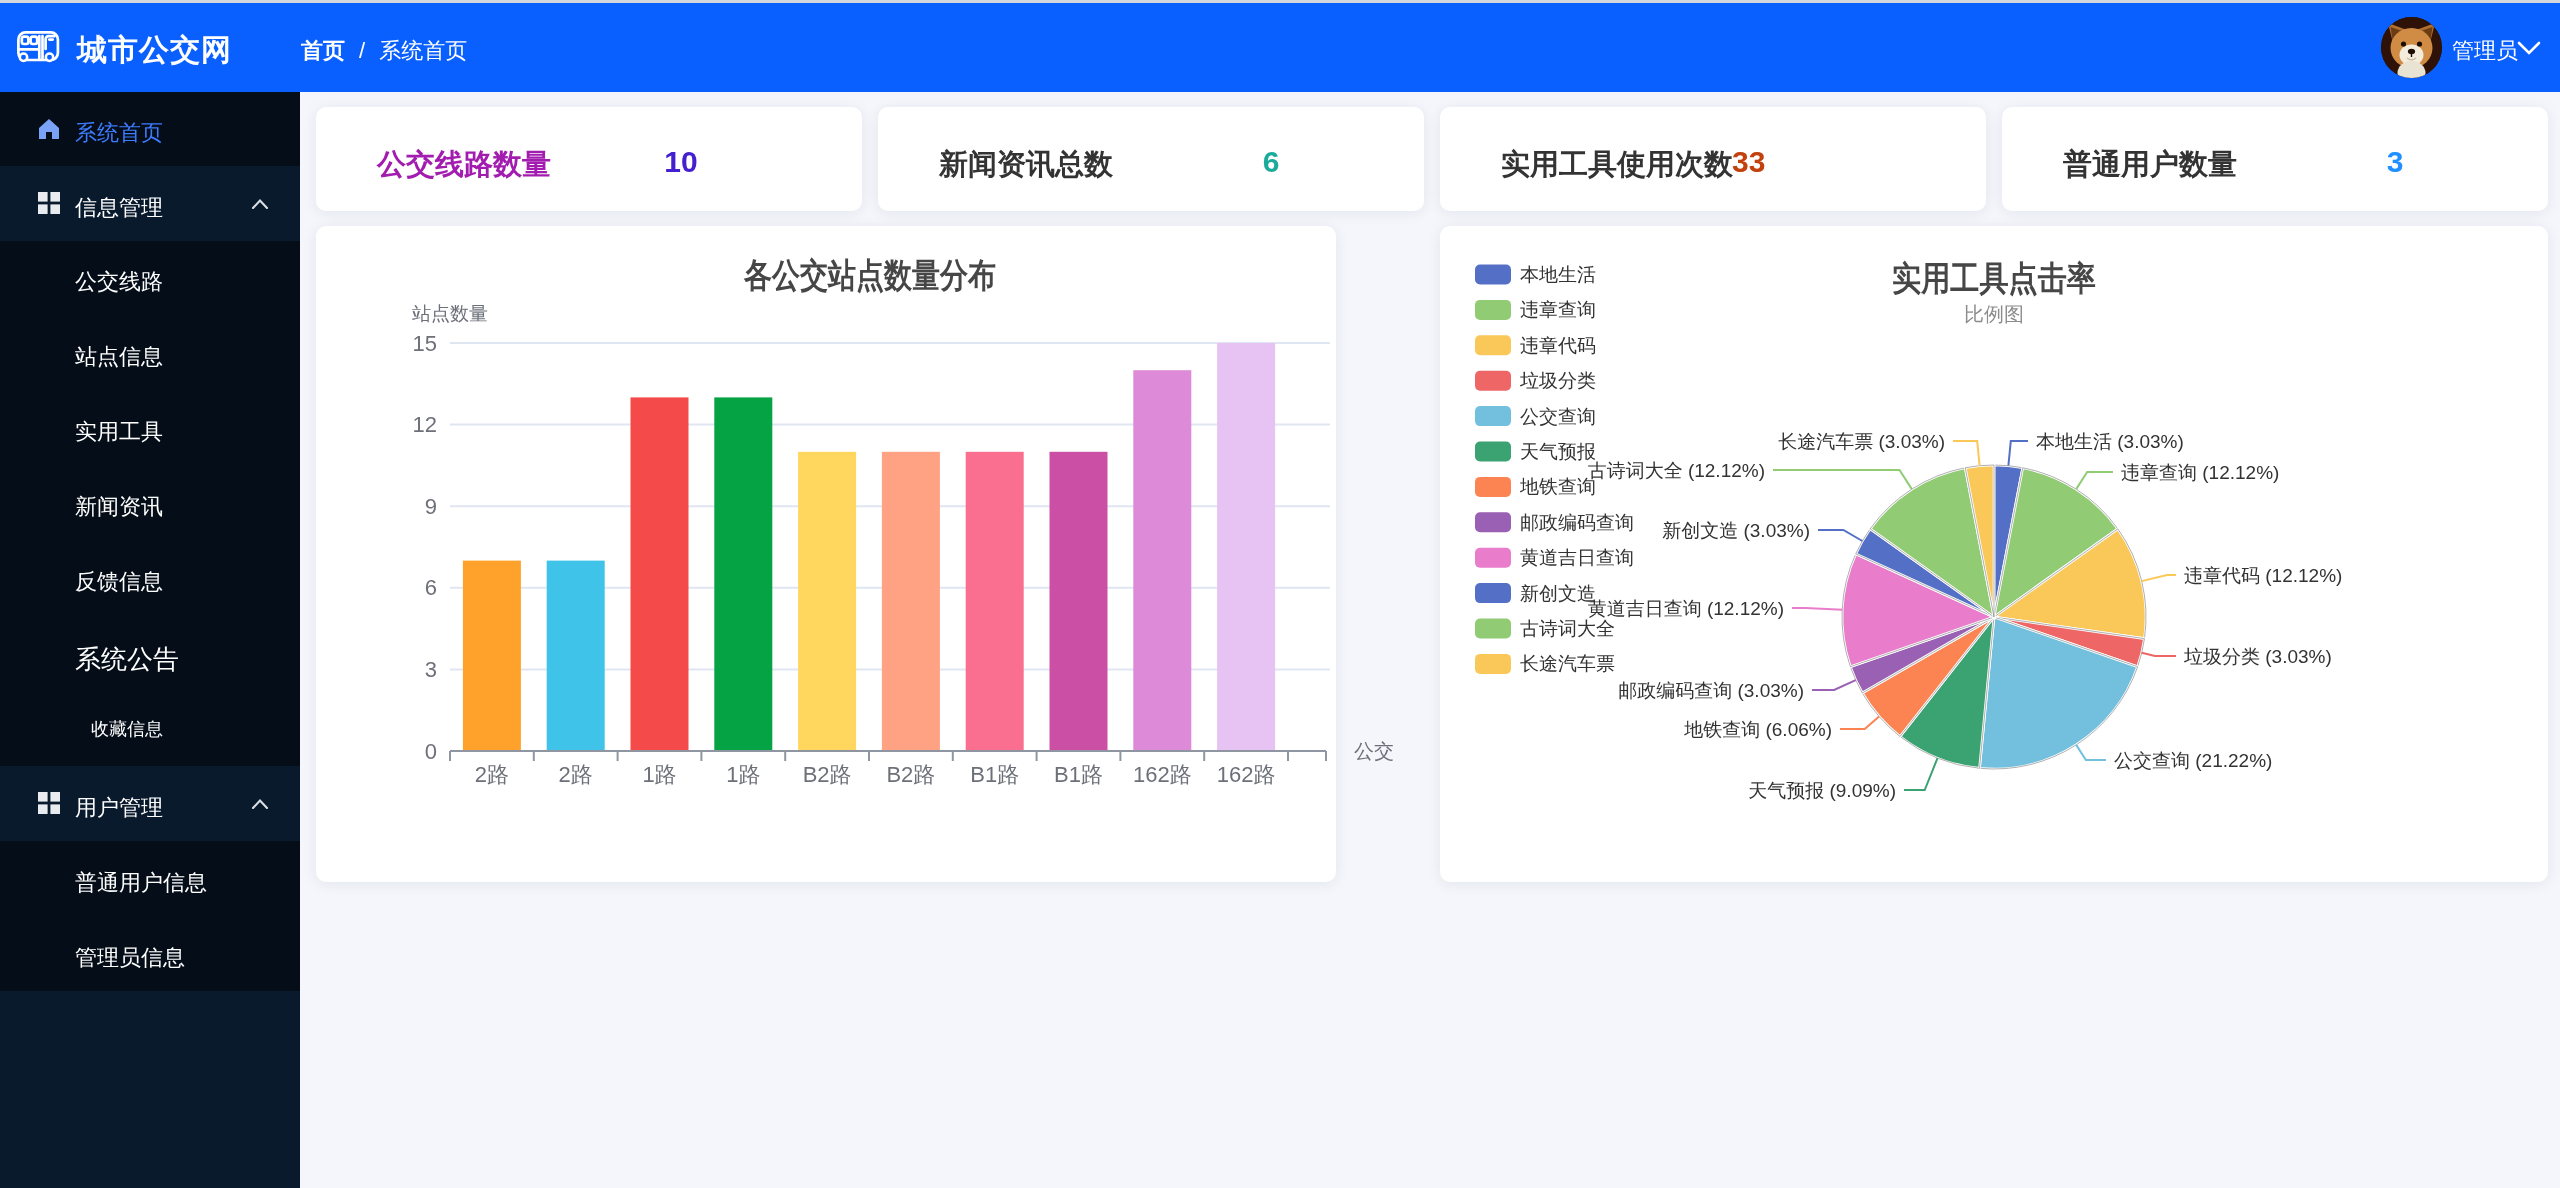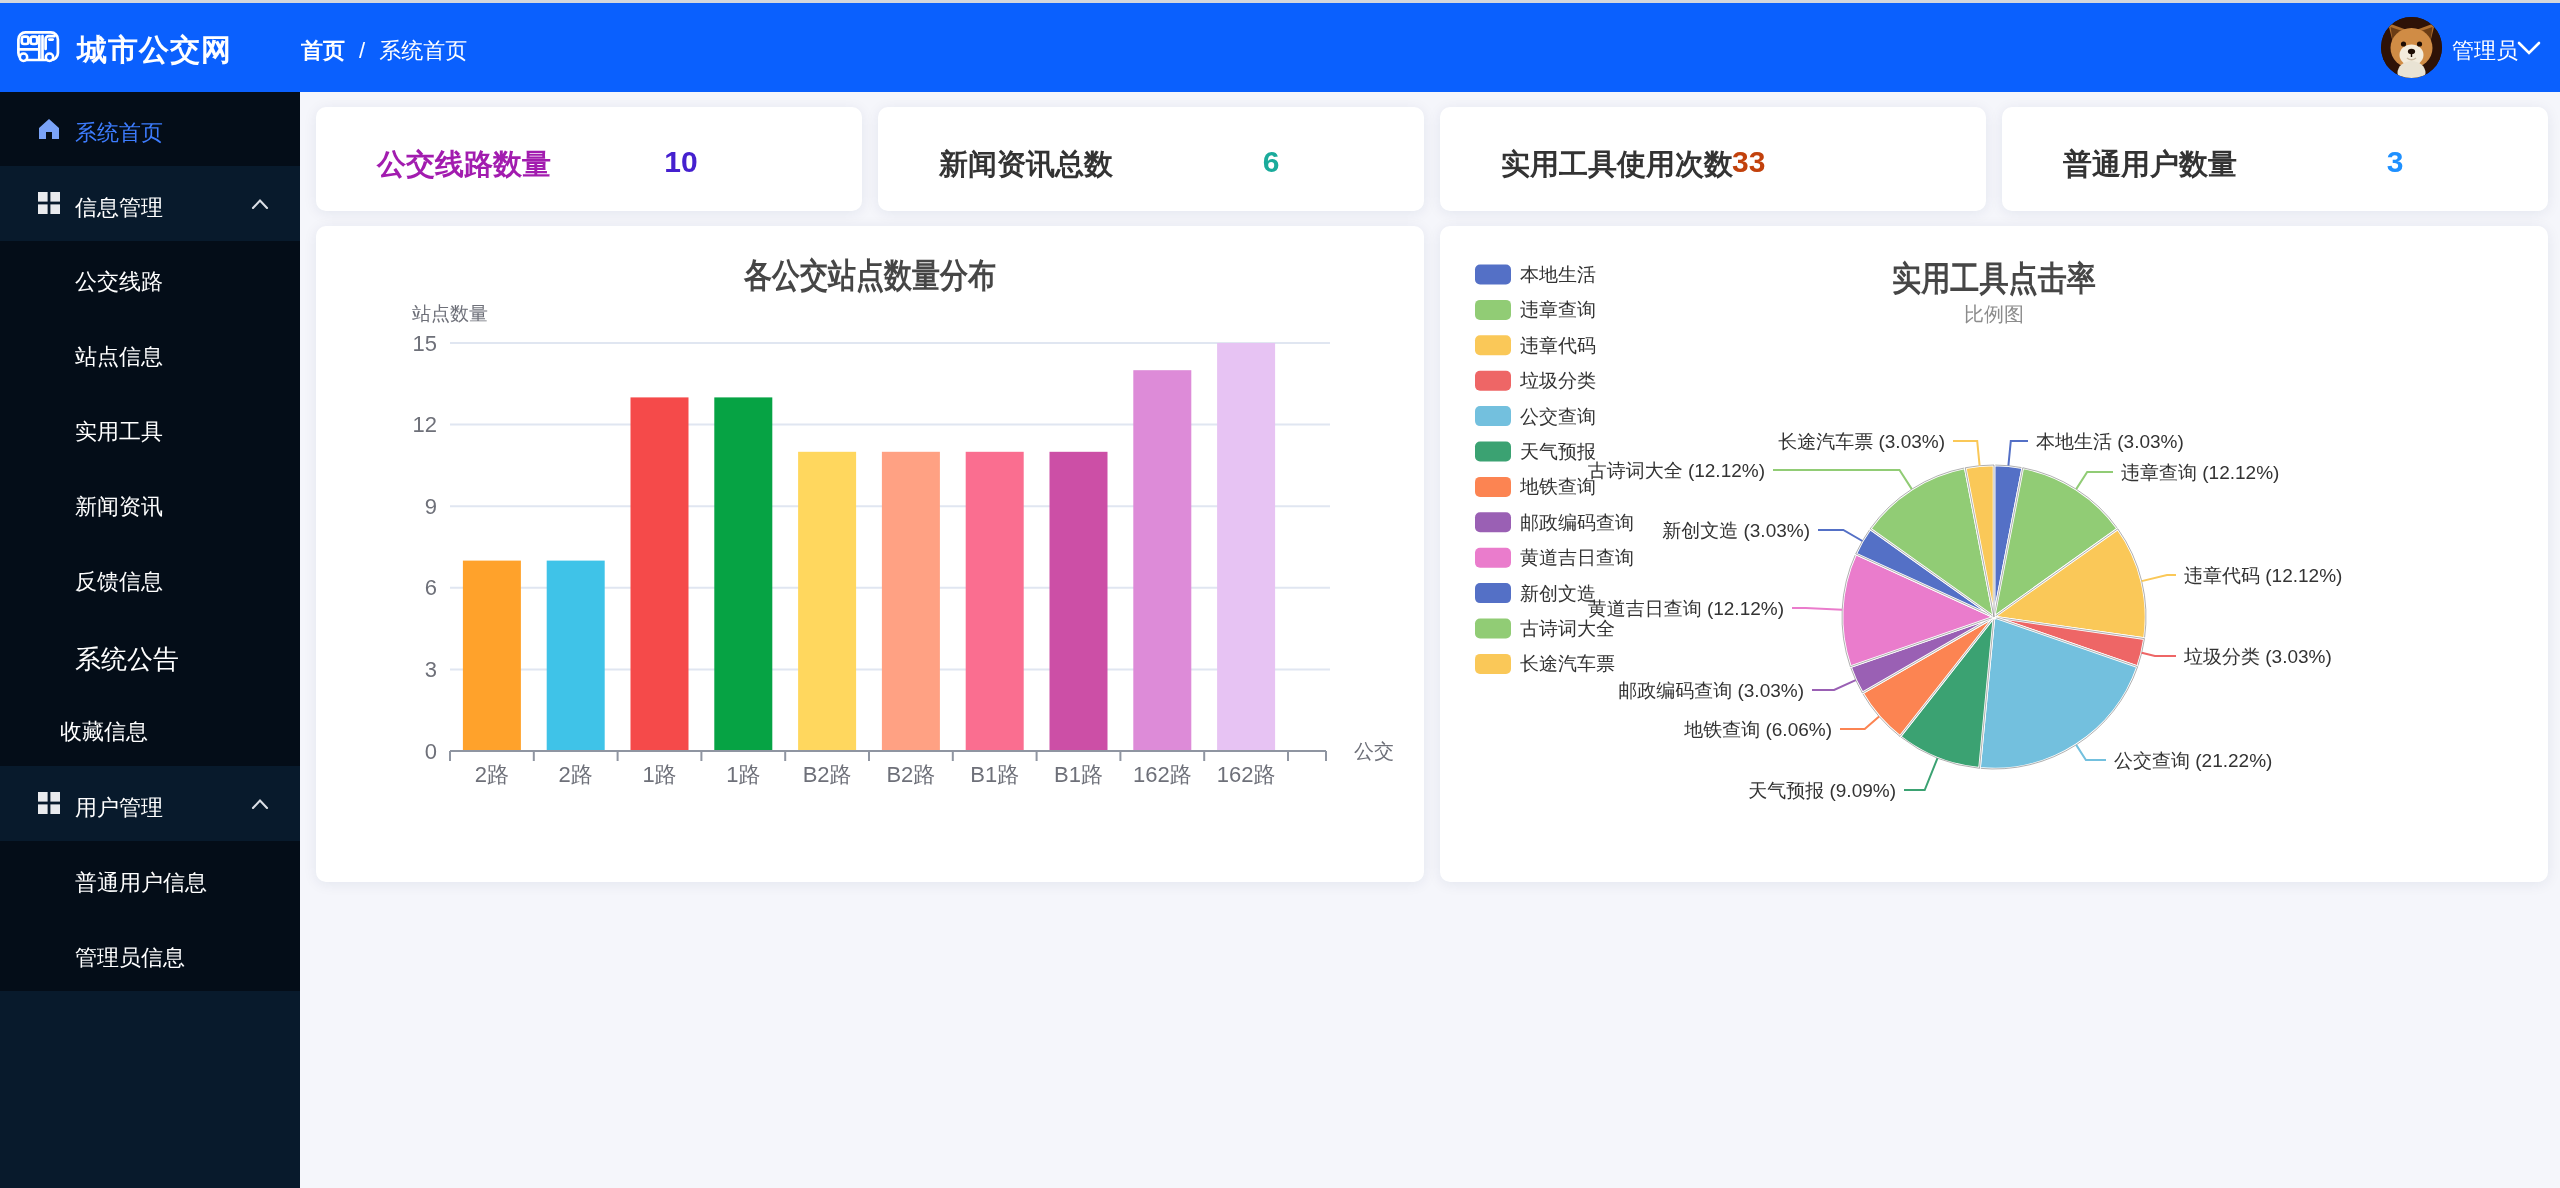--- a/index.html
+++ b/index.html
@@ -68,21 +68,21 @@
 <div class="abs" style="left:75px;top:193px;font-size:22px;color:#fff">信息管理</div>
 <svg class="abs" style="left:251px;top:198px" width="18" height="12" viewBox="0 0 18 12">
     <path d="M2 10 L9 2.5 L16 10" fill="none" stroke="#dadee5" stroke-width="2.1" stroke-linecap="round"></path>
   </svg>
 <div class="abs" style="left:75px;top:267px;font-size:22px;color:#fff">公交线路</div>
 <div class="abs" style="left:75px;top:342px;font-size:22px;color:#fff">站点信息</div>
 <div class="abs" style="left:75px;top:417px;font-size:22px;color:#fff">实用工具</div>
 <div class="abs" style="left:75px;top:492px;font-size:22px;color:#fff">新闻资讯</div>
 <div class="abs" style="left:75px;top:567px;font-size:22px;color:#fff">反馈信息</div>
 <div class="abs" style="left:75px;top:642px;font-size:26px;color:#fff">系统公告</div>
-<div class="abs" style="left:60px;top:717px;font-size:22px;color:#fff">收藏信息</div>
+<div class="abs" style="left:91px;top:717px;font-size:18px;color:#fff">收藏信息</div>
 <svg class="abs" style="left:38px;top:792px" width="22" height="22" viewBox="0 0 22 22">
     <g fill="#e9ebee">
       <rect x="0" y="0" width="9.6" height="9.6"></rect>
       <rect x="12.4" y="0" width="9.6" height="9.6"></rect>
       <rect x="0" y="12.4" width="9.6" height="9.6"></rect>
       <rect x="12.4" y="12.4" width="9.6" height="9.6"></rect>
     </g>
   </svg>
 <div class="abs" style="left:75px;top:793px;font-size:22px;color:#fff">用户管理</div>
 <svg class="abs" style="left:251px;top:798px" width="18" height="12" viewBox="0 0 18 12">
@@ -95,21 +95,21 @@
 <div class="abs" style="left:608px;top:145px;width:146px;text-align:center;font-size:30px;font-weight:bold;color:#4520cf">10</div>
 <div class="card" style="left:878px;top:107px;width:546px;height:104px"></div>
 <div class="abs" style="left:939px;top:145px;font-size:29px;font-weight:bold;color:#333">新闻资讯总数</div>
 <div class="abs" style="left:1198px;top:145px;width:146px;text-align:center;font-size:30px;font-weight:bold;color:#1aab9b">6</div>
 <div class="card" style="left:1440px;top:107px;width:546px;height:104px"></div>
 <div class="abs" style="left:1501px;top:145px;font-size:29px;font-weight:bold;color:#333">实用工具使用次数</div>
 <div class="abs" style="left:1732px;top:145px;width:146px;text-align:left;font-size:30px;font-weight:bold;color:#c2410c">33</div>
 <div class="card" style="left:2002px;top:107px;width:546px;height:104px"></div>
 <div class="abs" style="left:2063px;top:145px;font-size:29px;font-weight:bold;color:#333">普通用户数量</div>
 <div class="abs" style="left:2322px;top:145px;width:146px;text-align:center;font-size:30px;font-weight:bold;color:#1e90ff">3</div>
-<div class="card" style="left:316px;top:226px;width:1108px;height:656px">
+<div class="card" style="left:316px;top:226px;width:1020px;height:656px">
     <svg width="1108" height="656" viewBox="0 0 1108 656" style="position:absolute;left:0;top:0">
       <text x="554" y="49" font-size="34" font-weight="bold" fill="#464646" text-anchor="middle" dominant-baseline="central" textLength="252" lengthAdjust="spacingAndGlyphs">各公交站点数量分布</text>
       <text x="96" y="87" font-size="19" fill="#6E7079" dominant-baseline="central">站点数量</text>
       <line x1="134.0" y1="443.4" x2="1014" y2="443.4" stroke="#E0E6F1" stroke-width="2"></line>
       <line x1="134.0" y1="361.8" x2="1014" y2="361.8" stroke="#E0E6F1" stroke-width="2"></line>
       <line x1="134.0" y1="280.2" x2="1014" y2="280.2" stroke="#E0E6F1" stroke-width="2"></line>
       <line x1="134.0" y1="198.6" x2="1014" y2="198.6" stroke="#E0E6F1" stroke-width="2"></line>
       <line x1="134.0" y1="117.0" x2="1014" y2="117.0" stroke="#E0E6F1" stroke-width="2"></line>
       <text x="121" y="525.0" font-size="22" fill="#6E7079" text-anchor="end" dominant-baseline="central">0</text>
       <text x="121" y="443.4" font-size="22" fill="#6E7079" text-anchor="end" dominant-baseline="central">3</text>

